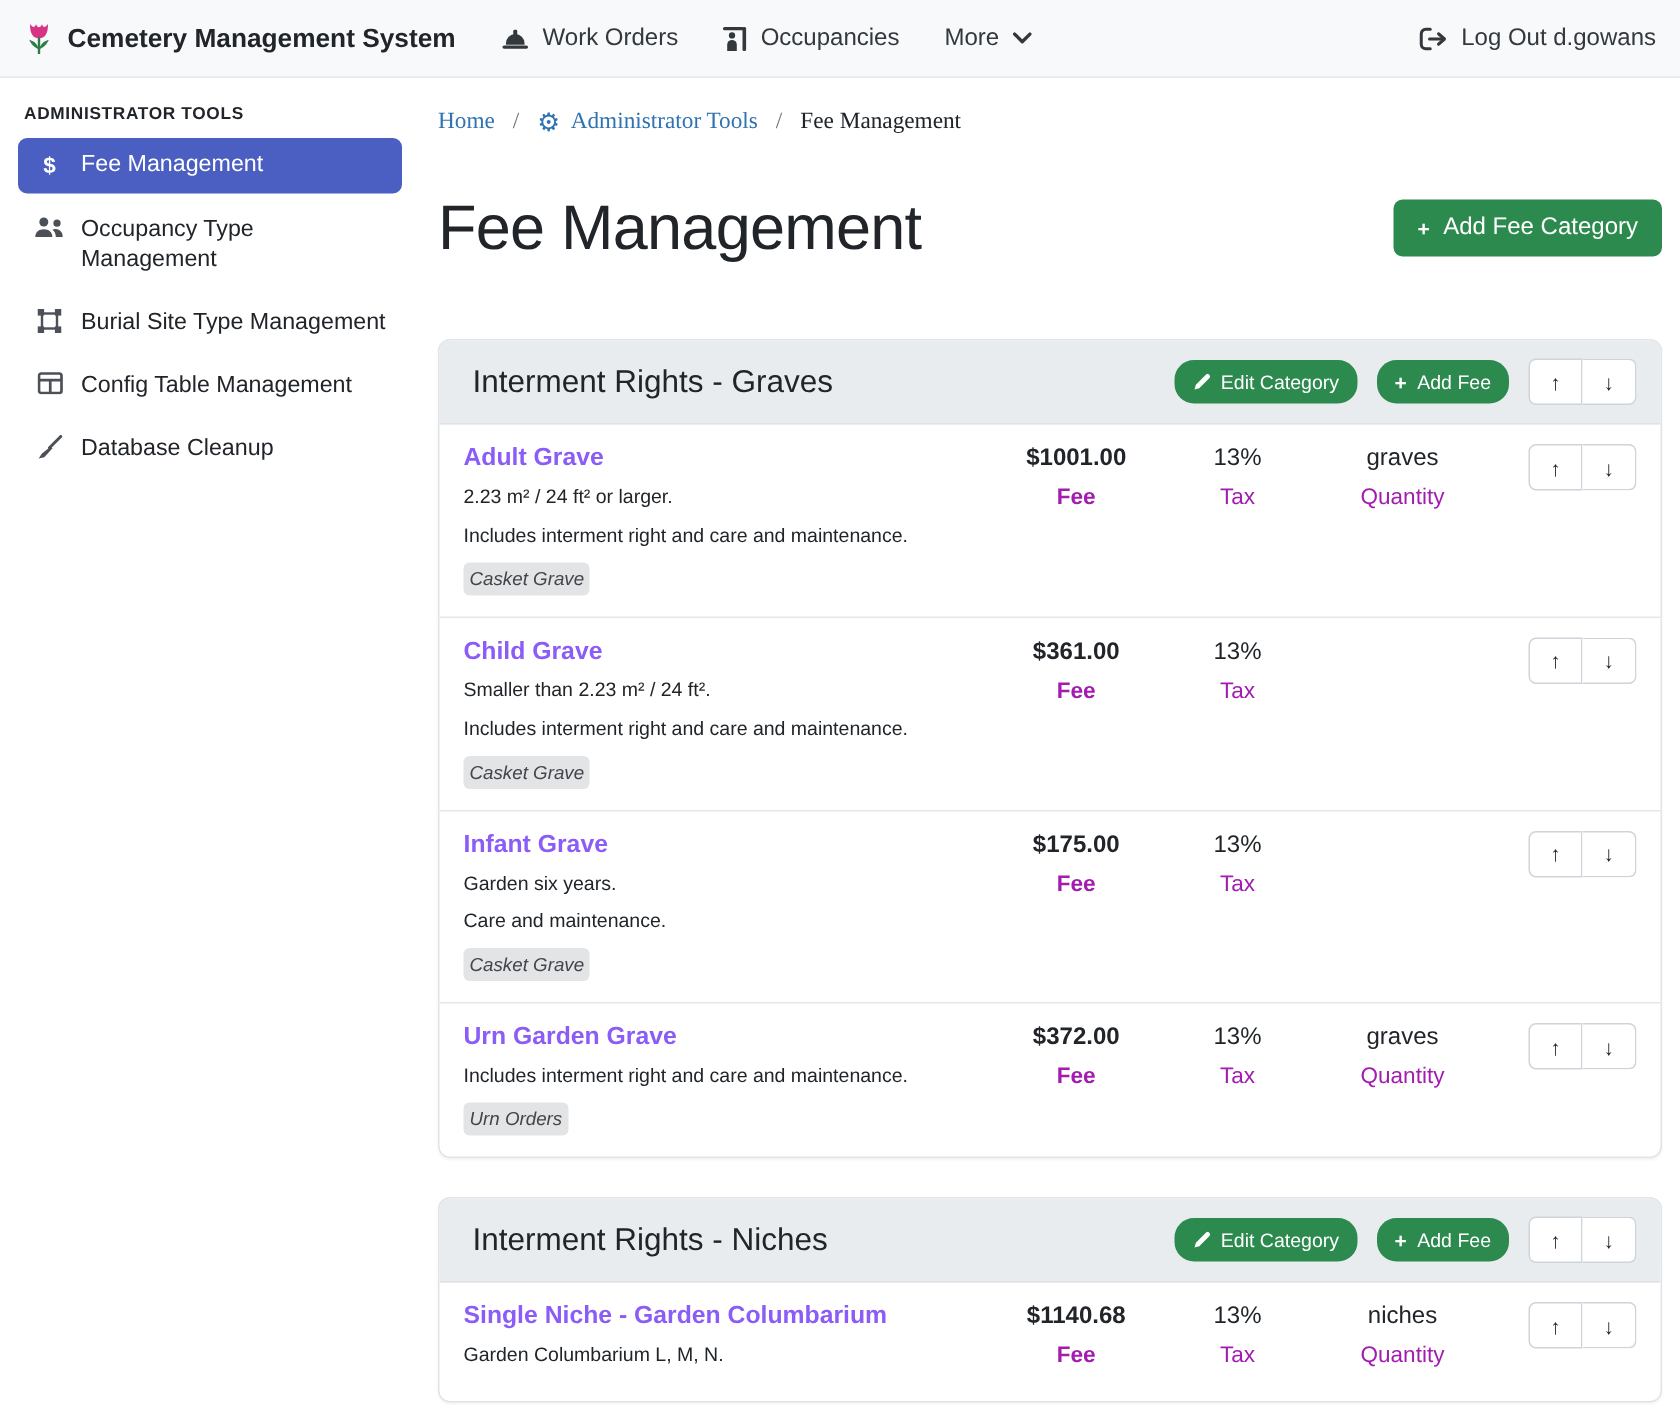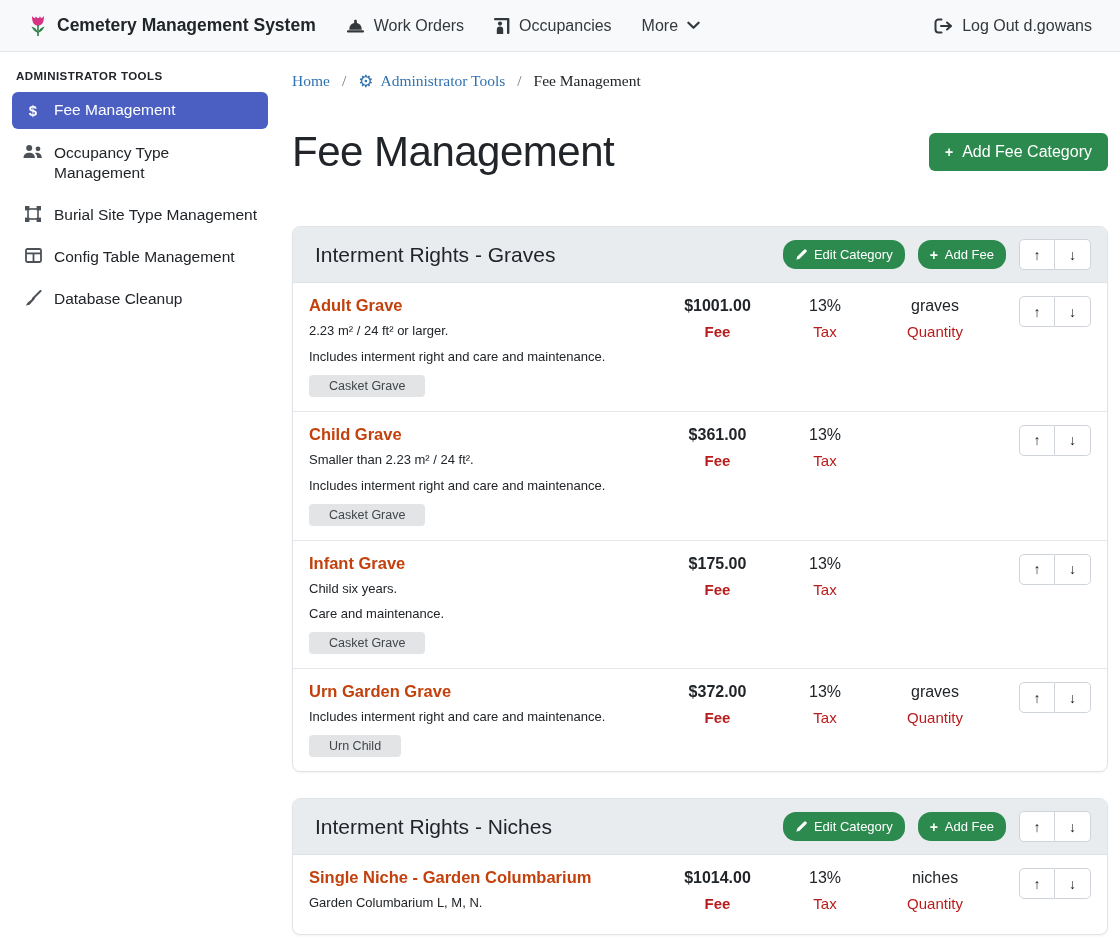--- a/index.html
+++ b/index.html
@@ -5,21 +5,21 @@
   * { box-sizing: border-box; }
   html,body { margin:0; padding:0; }
   body {
     width:1120px; height:939px; overflow:hidden;
     font-family:"Liberation Sans", sans-serif;
     color:#212529; background:#ffffff;
   }
   
   .navbar {
     height:52px; background:#f8f9fa; border-bottom:1px solid #e4e7ea;
-    display:flex; align-items:center; padding:0 28px;
+    display:flex; align-items:center; padding:0 16px;
   }
   .brand { display:flex; align-items:center; gap:9px; font-weight:700; font-size:17.5px; color:#212529; cursor:pointer; }
   .nav-items { display:flex; gap:30px; margin-left:30px; }
   .nav-item { display:flex; align-items:center; gap:9px; font-size:16px; color:#33383d; cursor:pointer; }
   .nav-right { margin-left:auto; }
   .nav-icon { display:inline-flex; align-items:center; color:#33383d; }
   
   .layout { display:flex; align-items:flex-start; }
   .sidebar { width:280px; flex:none; padding-top:8px; }
   .sidebar-heading { font-size:11.5px; font-weight:700; letter-spacing:.45px; color:#212529; padding:10px 16px 10px; }
@@ -63,29 +63,29 @@
   .card-header {
     background:#e9ecef; padding:12px 16px; display:flex; align-items:center;
     border-bottom:1px solid #dfe3e7;
   }
   .card-title { font-size:21px; font-weight:500; flex:1; padding-left:6px; color:#212529; }
   .header-actions { display:flex; gap:13px; align-items:center; }
   
   .rows > .fee-row + .fee-row { border-top:1px solid #e4e7ea; }
   .fee-row { display:flex; padding:13px 16px 14px; align-items:flex-start; }
   .fee-main { flex:1; min-width:0; padding-right:8px; }
-  .fee-name { font-size:16.5px; font-weight:700; color:#c2410c; text-decoration:none; display:inline-block; margin-bottom:7px; cursor:pointer; }
+  .fee-name { font-size:16.5px; font-weight:700; color:#8b5cf6; text-decoration:none; display:inline-block; margin-bottom:7px; cursor:pointer; }
   .fee-desc { font-size:13px; line-height:1.45; margin-bottom:7px; color:#212529; }
   .badge {
     display:inline-block; background:#e3e4e6; color:#41464b; font-size:12.5px;
-    padding:4px 20px; border-radius:4px; margin-top:1px;
+    padding:4px 4px; border-radius:4px; margin-top:1px;font-style:italic;
   }
   .col { text-align:center; padding-top:1px; }
   .col .value { font-size:16px; color:#212529; }
-  .col .label { font-size:15px; color:#b91c1c; margin-top:8px; }
+  .col .label { font-size:15px; color:#a21caf; margin-top:8px; }
   .col-fee { width:115px;font-weight:bold; }
   .col-tax { width:100px; }
   .col-qty { width:120px; }
   .row-actions { width:96px; display:flex; justify-content:flex-end; }
   svg { display:block; }
 </style>
 </head>
 <body>
 
 <header class="navbar">
@@ -311,21 +311,21 @@
                     <span>↓</span>
                   </button>
       </div>
     </div>
   </div>
 
   <div class="fee-row">
     <div class="fee-main">
       <a class="fee-name">Infant Grave</a>
       <div>
-                  <div class="fee-desc">Child six years.</div>
+                  <div class="fee-desc">Garden six years.</div>
                   <div class="fee-desc">Care and maintenance.</div>
                 </div>
       <span class="badge">Casket Grave</span>
     </div>
     <div class="col col-fee">
       <div class="value">$175.00</div>
       <div class="label">Fee</div>
     </div>
     <div class="col col-tax">
       <div class="value">13%</div>
@@ -346,21 +346,21 @@
       </div>
     </div>
   </div>
 
   <div class="fee-row">
     <div class="fee-main">
       <a class="fee-name">Urn Garden Grave</a>
       <div>
                   <div class="fee-desc">Includes interment right and care and maintenance.</div>
                 </div>
-      <span class="badge">Urn Child</span>
+      <span class="badge">Urn Orders</span>
     </div>
     <div class="col col-fee">
       <div class="value">$372.00</div>
       <div class="label">Fee</div>
     </div>
     <div class="col col-tax">
       <div class="value">13%</div>
       <div class="label">Tax</div>
     </div>
     <div class="col col-qty">
@@ -410,21 +410,21 @@
     <div class="rows">
   <div class="fee-row">
     <div class="fee-main">
       <a class="fee-name">Single Niche - Garden Columbarium</a>
       <div>
                   <div class="fee-desc">Garden Columbarium L, M, N.</div>
                 </div>
       
     </div>
     <div class="col col-fee">
-      <div class="value">$1014.00</div>
+      <div class="value">$1140.68</div>
       <div class="label">Fee</div>
     </div>
     <div class="col col-tax">
       <div class="value">13%</div>
       <div class="label">Tax</div>
     </div>
     <div class="col col-qty">
       <div class="value">niches</div>
       <div class="label">Quantity</div>
     </div>

